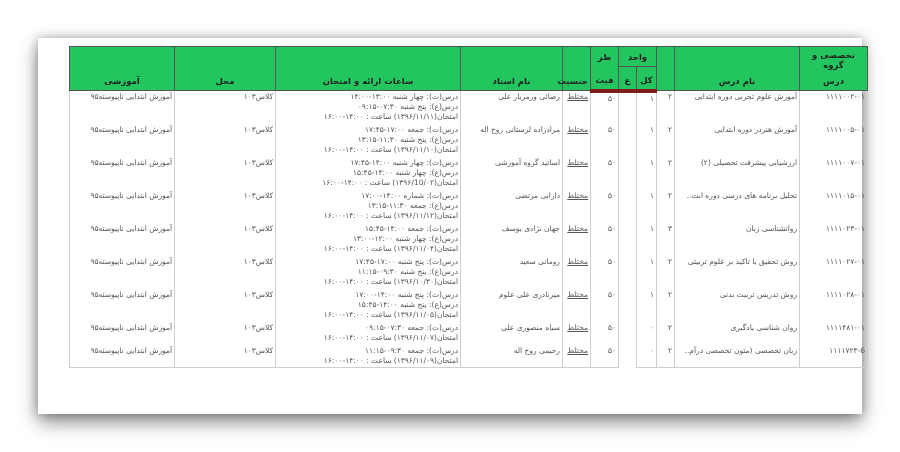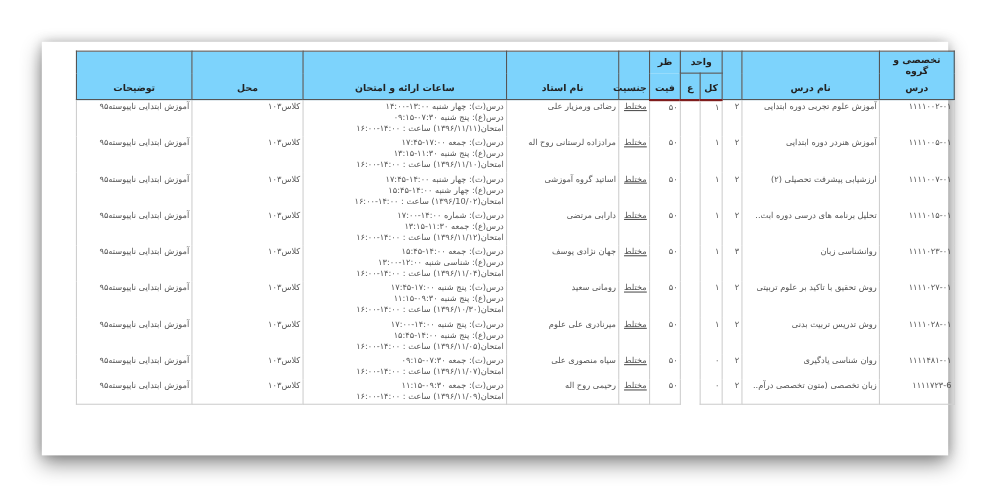--- a/index.html
+++ b/index.html
@@ -16,24 +16,24 @@
   }
   table.grid {
     position:absolute; left:31px; top:8px; width:760px;
     border-collapse:collapse; direction:rtl; table-layout:fixed;
     font-size:7.5px; color:#555;
   }
   table.grid th {
     font-family:"DejaVu Sans", sans-serif;
     font-weight:bold; font-size:8.5px; color:#222;
     border:1px solid #555; vertical-align:bottom; padding:2px 2px 4px;
-    text-align:center; background:#7dd3fc;
+    text-align:center; background:#22c55e;
   }
   table.grid th.top { vertical-align:middle; padding:3px 2px; }
-  table.grid thead tr:last-child th { border-bottom:2px solid #7f1d1d; }
+  table.grid thead tr:last-child th { border-bottom:4px solid #7f1d1d; }
   table.grid td {
     border-left:1px solid #cfcfcf; border-right:1px solid #cfcfcf;
     padding:1px 2px; vertical-align:top; white-space:nowrap; overflow:hidden;
     line-height:10px; text-align:right;
   }
   table.grid tbody tr:last-child td { border-bottom:1px solid #cfcfcf; }
   td.code { text-align:left; direction:ltr; padding-left:4px; }
   td.num { text-align:center; }
   td.gender { text-decoration:underline; }
   td.sched { text-align:right; }
@@ -64,21 +64,21 @@
           <div>درس</div>
         </th>
         <th rowspan="2">نام درس</th>
         <th rowspan="2"></th>
         <th colspan="2" class="top">واحد</th>
         <th class="top" style="border-bottom:none;">ظر</th>
         <th rowspan="2">جنسیت</th>
         <th rowspan="2">نام استاد</th>
         <th rowspan="2">ساعات ارائه و امتحان</th>
         <th rowspan="2">محل</th>
-        <th rowspan="2">توضیحات</th>
+        <th rowspan="2">آموزشی</th>
       </tr>
       <tr style="height:24px">
         <th>کل</th>
         <th>ع</th>
         <th style="border-top:none;">فیت</th>
       </tr>
     </thead>
     <tbody id="rows">
         <tr style="height: 33px;">
     <td class="code">۱۱۱۱۰۰۲-۰۱</td>
@@ -152,21 +152,21 @@
     <td class="code">۱۱۱۱۰۲۳-۰۱</td>
     <td>روانشناسی زبان</td>
     <td class="num">۳</td>
     <td class="num">۱</td>
     <td style="border:none;"></td>
     <td class="num">۵۰</td>
     <td class="gender">مختلط</td>
     <td>جهان نژادی یوسف</td>
     <td class="sched">
             <div>درس(ت): جمعه ۱۴:۰۰-۱۵:۴۵</div>
-            <div>درس(ع): شناسی شنبه ۱۲:۰۰-۱۳:۰۰</div>
+            <div>درس(ع): چهار شنبه ۱۲:۰۰-۱۳:۰۰</div>
             <div>امتحان(۱۳۹۶/۱۱/۰۴) ساعت : ۱۴:۰۰-۱۶:۰۰</div>
           </td>
     <td>کلاس۱۰۳</td>
     <td>آموزش ابتدایی ناپیوسته۹۵</td>
   </tr>
         <tr style="height: 33px;">
     <td class="code">۱۱۱۱۰۲۷-۰۱</td>
     <td>روش تحقیق با تاکید بر علوم تربیتی</td>
     <td class="num">۲</td>
     <td class="num">۱</td>

